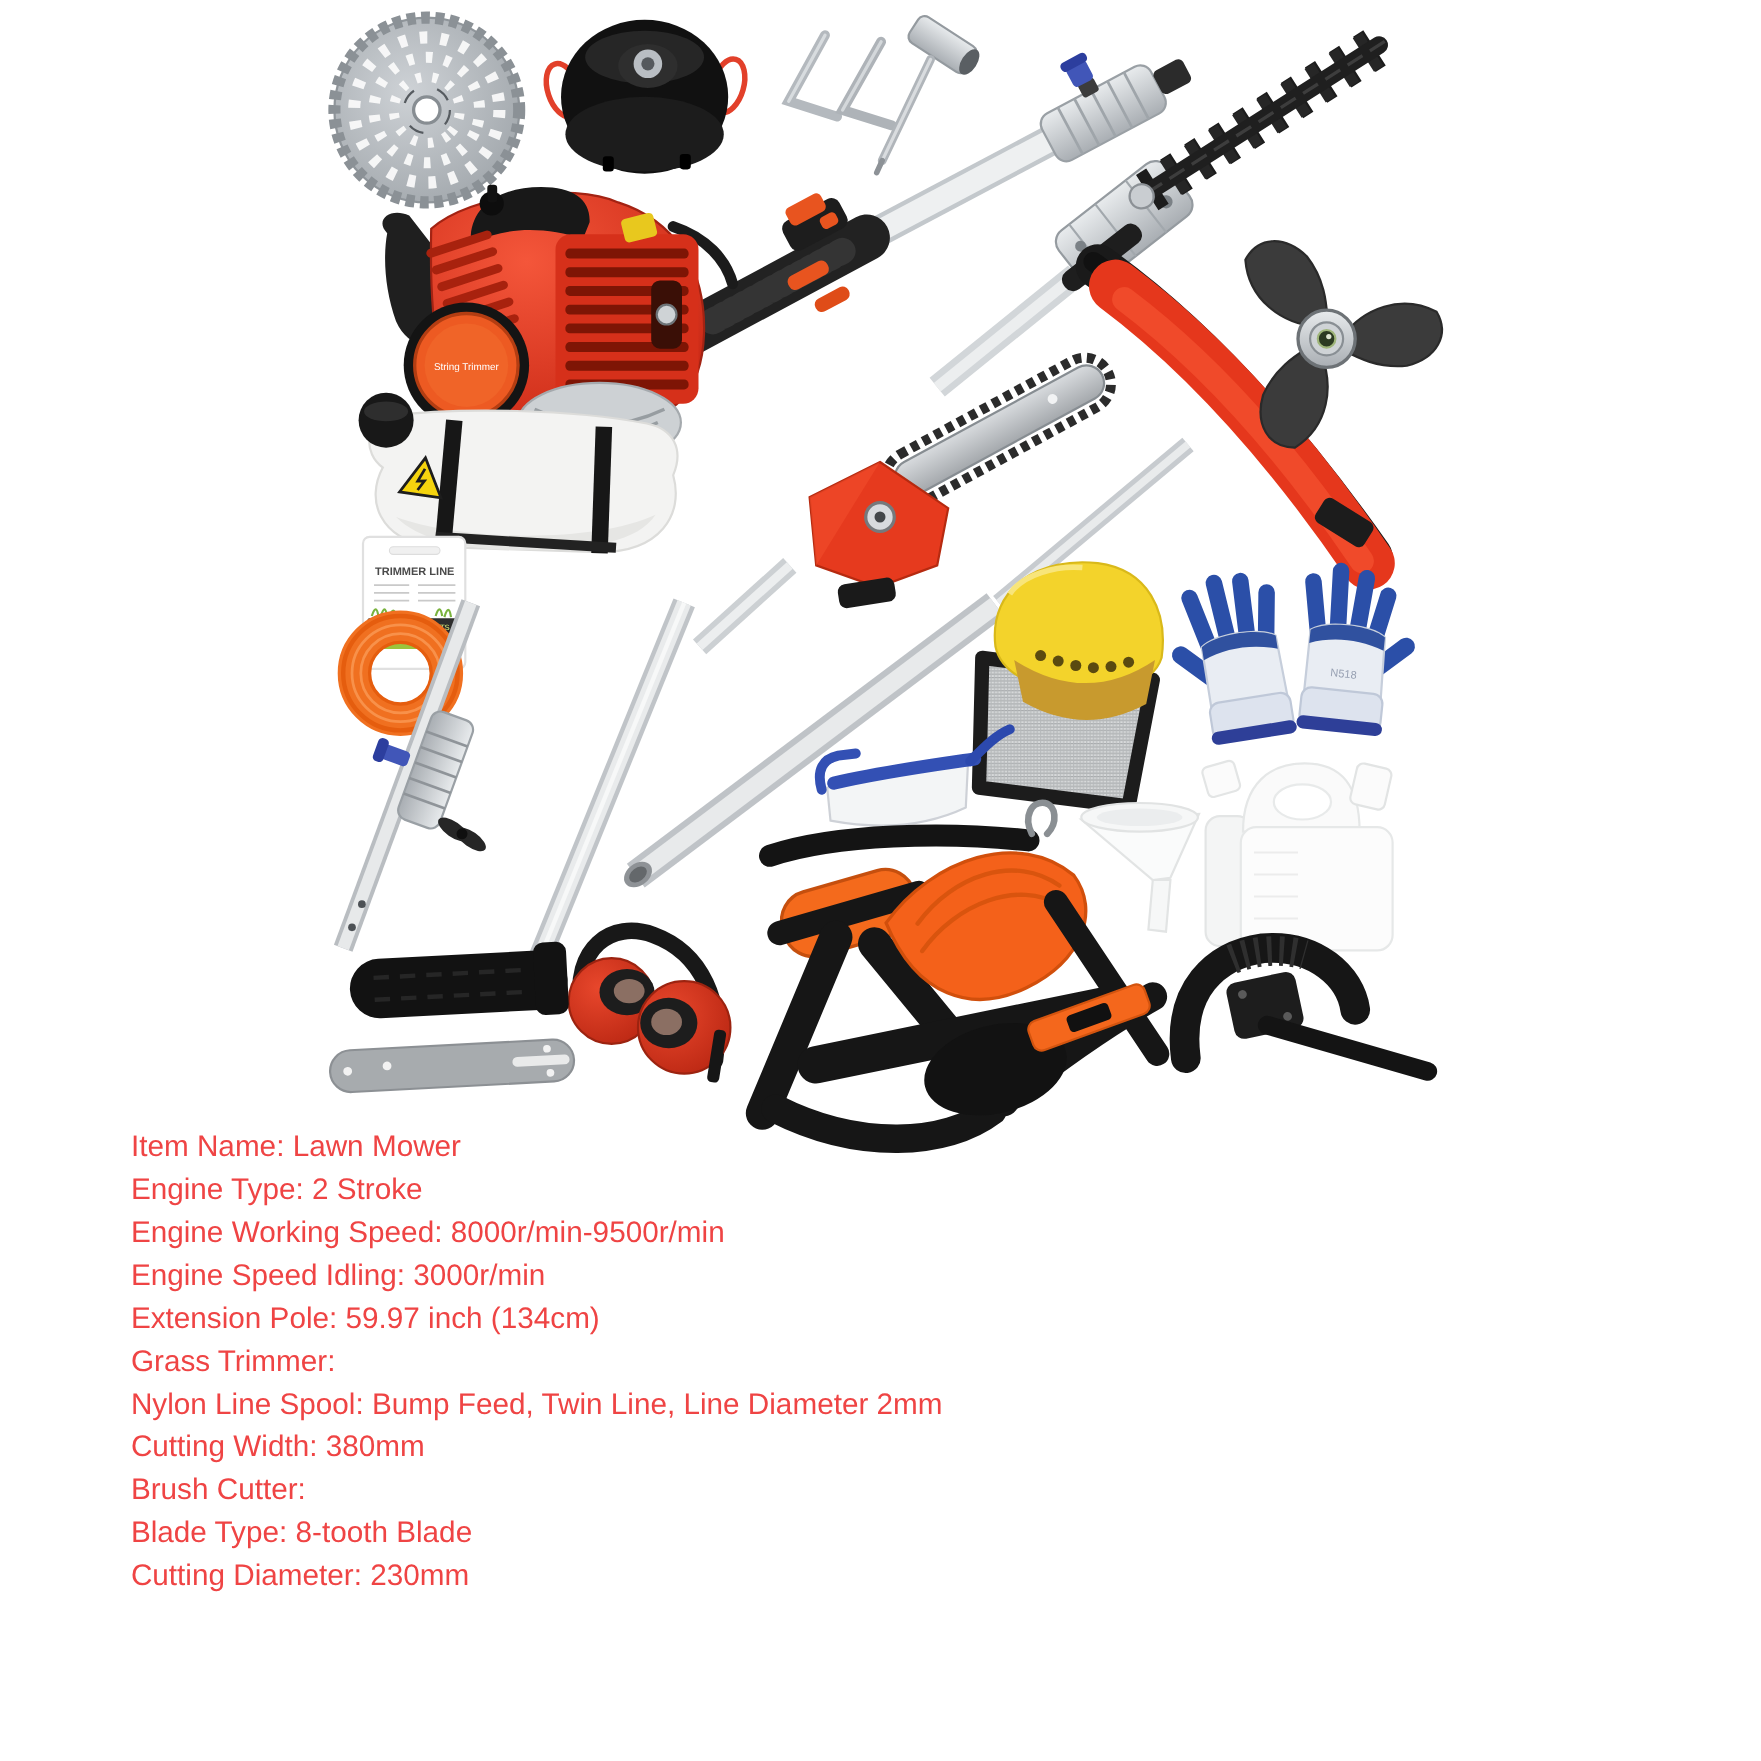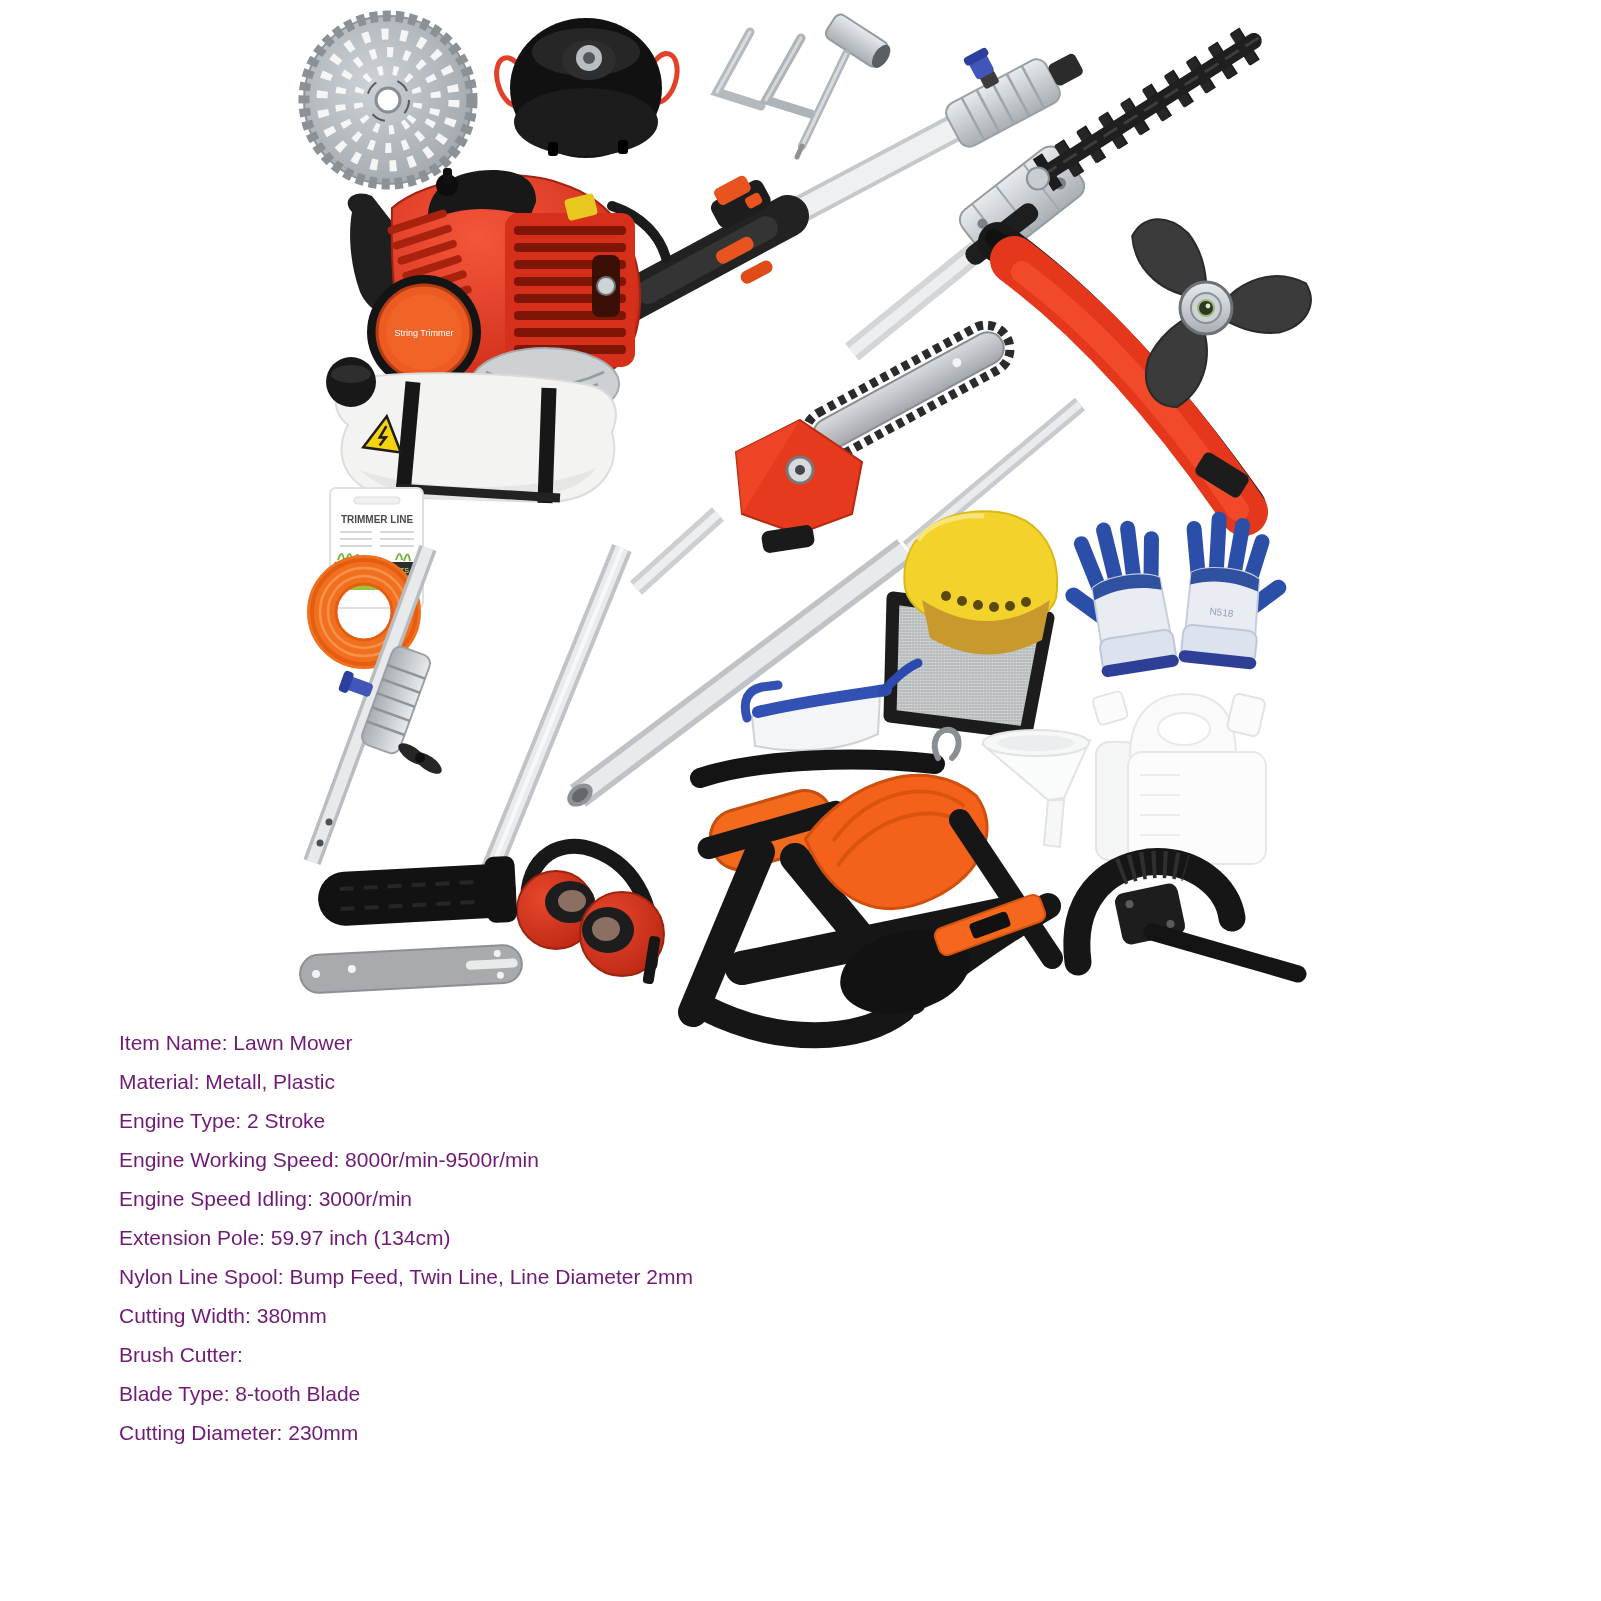--- a/index.html
+++ b/index.html
@@ -1,19 +1,19 @@
 <!DOCTYPE html>
 <html><head>
 <meta charset="utf-8">
 <style>
   html,body{margin:0;padding:0;background:#ffffff;}
   .canvas{position:relative;width:1601px;height:1601px;background:#ffffff;overflow:hidden;
           font-family:"Liberation Sans",sans-serif;}
   .scene{position:absolute;left:0;top:0;}
-  .specs{position:absolute;left:119px;top:1023px;color:#701a75;font-size:21px;line-height:39px;
+  .specs{position:absolute;left:119px;top:1023px;color:#ef4444;font-size:27px;line-height:39px;
          font-family:"Liberation Sans",sans-serif;white-space:nowrap;}
   .specs div{height:39px;}
   .svgtext{font-family:"Liberation Sans",sans-serif;}
 </style>
 </head>
 <body>
 
 <div class="canvas">
 <svg class="scene" width="1601" height="1601" viewBox="0 0 1601 1601">
   <defs>
@@ -377,24 +377,24 @@
       <rect x="1118" y="888" width="64" height="52" rx="9" fill="#1d1d1d"></rect>
       <circle cx="1132" cy="900" r="4" fill="#5a5a5a"></circle>
           <circle cx="1168" cy="928" r="4" fill="#5a5a5a"></circle>
     </g>
     <path d="M1152 932 L1298 974" stroke="#141414" stroke-width="17" stroke-linecap="round"></path>
   </g>
 </svg>
 
   <div class="specs">
     <div>Item Name: Lawn Mower</div>
-    <div>Material: Metall, Plastic</div>
     <div>Engine Type: 2 Stroke</div>
     <div>Engine Working Speed: 8000r/min-9500r/min</div>
     <div>Engine Speed Idling: 3000r/min</div>
     <div>Extension Pole: 59.97 inch (134cm)</div>
+    <div>Grass Trimmer:</div>
     <div>Nylon Line Spool: Bump Feed, Twin Line, Line Diameter 2mm</div>
     <div>Cutting Width: 380mm</div>
     <div>Brush Cutter:</div>
     <div>Blade Type: 8-tooth Blade</div>
     <div>Cutting Diameter: 230mm</div>
   </div>
 </div>
 
 </body></html>

